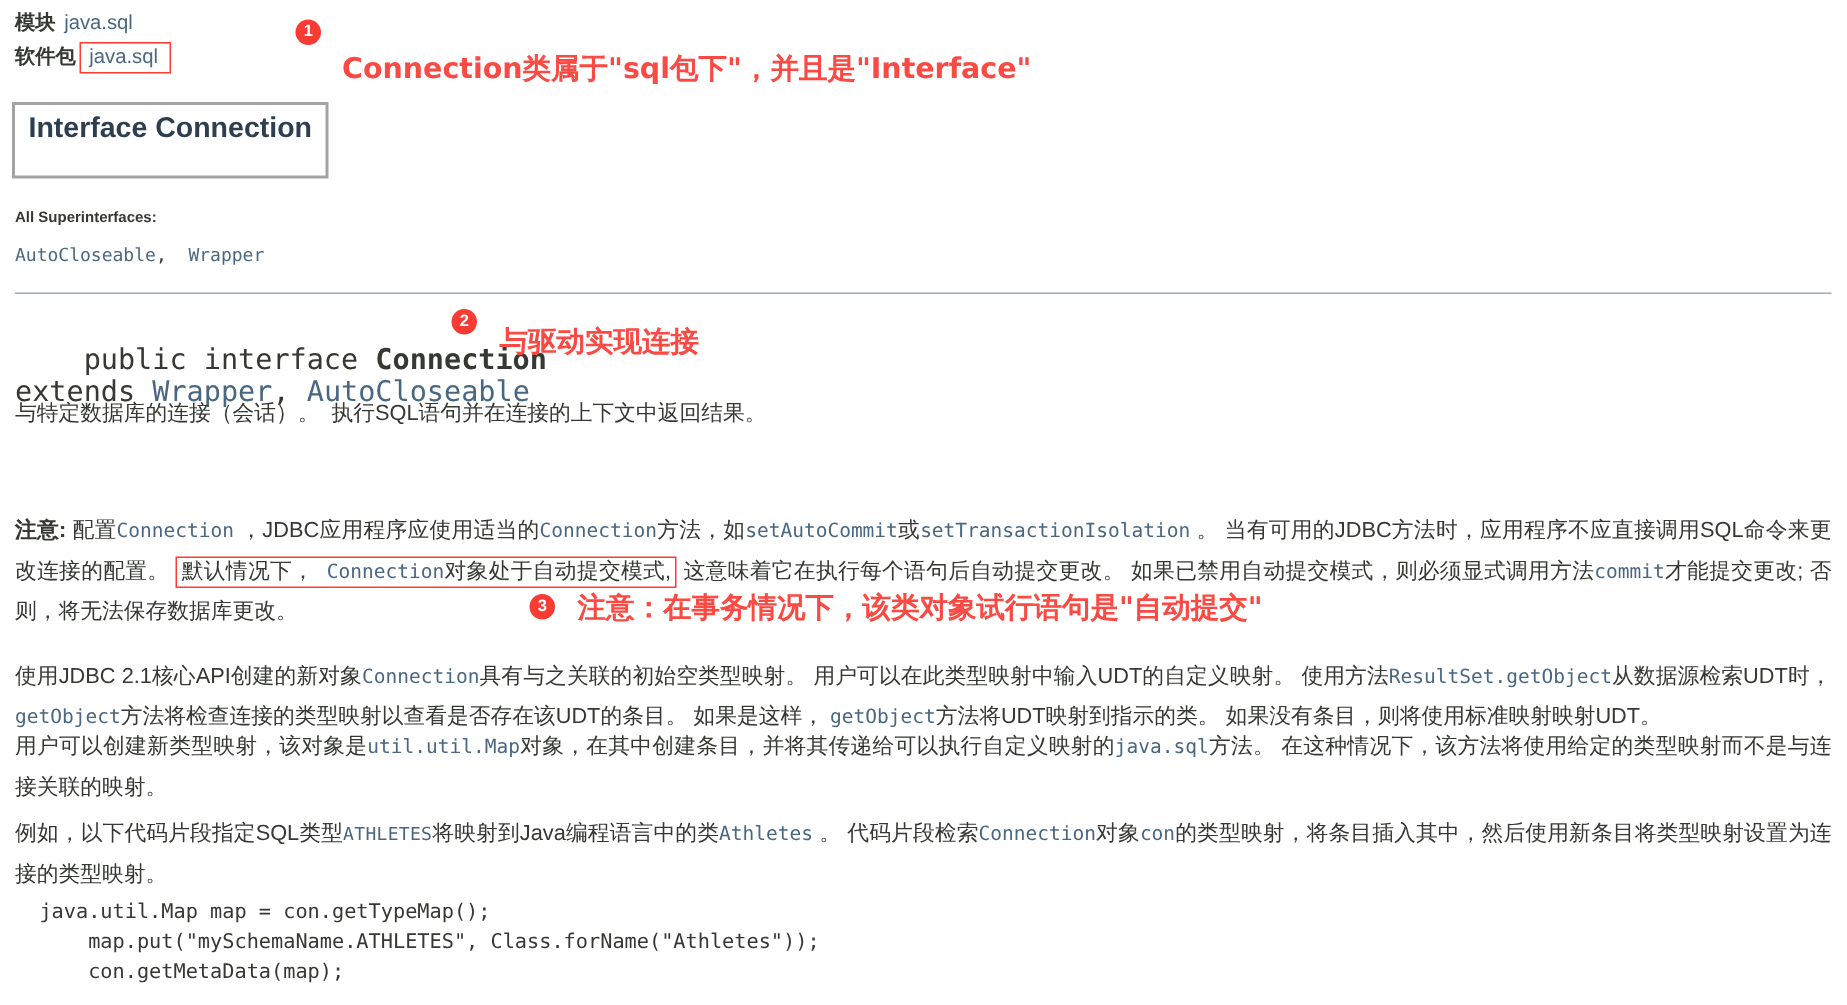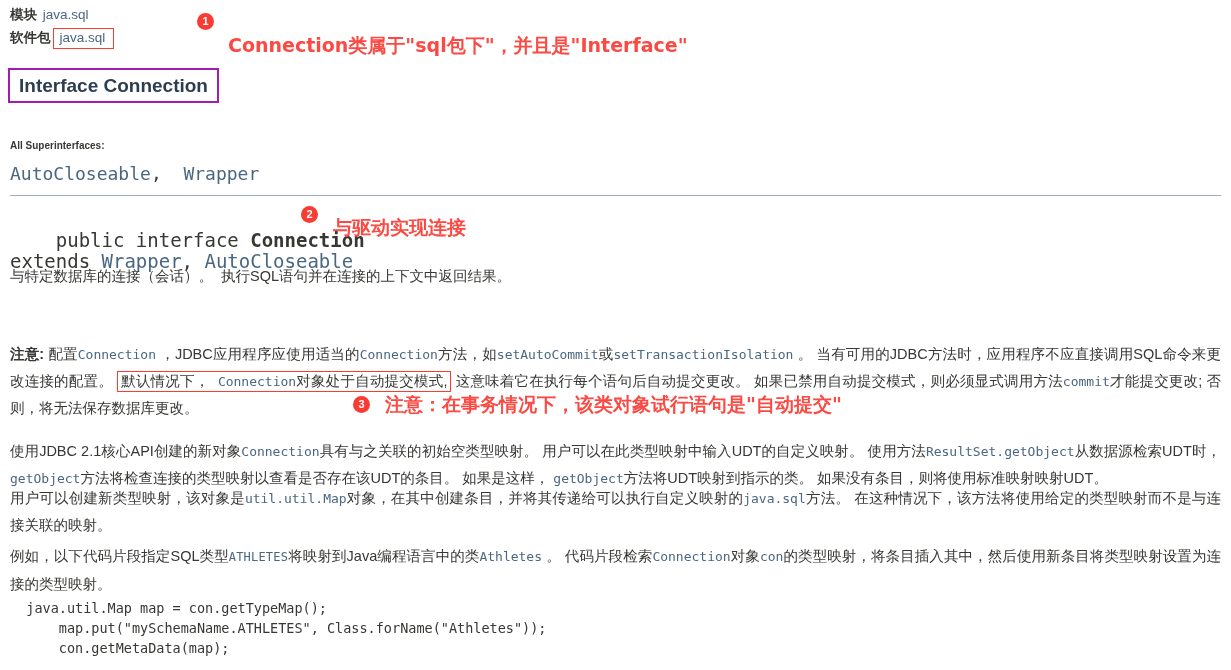--- a/index.html
+++ b/index.html
@@ -47,22 +47,22 @@
     border: 1.5px solid #ff3b30;
     padding: 1px 6px 2px 4px;
     margin-left: 2px;
     line-height: 16px;
   }
 
   .type-title {
     position: absolute;
     left: 8px;
     top: 55px;
-    border: 2px solid #a21caf;
-    padding: 5px 9px 4px 9px;
+    border: 2px solid #a3a3a3;
+    padding: 5px 9px 20px 9px;
     font-size: 19px;
     font-weight: bold;
     color: #2c3e50;
     line-height: 22px;
     white-space: nowrap;
   }
 
   
   .badge {
     position: absolute;
@@ -102,21 +102,21 @@
     top: 140px;
     font-size: 10px;
     font-weight: bold;
     color: #353833;
   }
   .superif-list {
     position: absolute;
     left: 10px;
     top: 163px;
     font-family: "DejaVu Sans Mono", "Liberation Mono", monospace;
-    font-size: 18px;
+    font-size: 12px;
     color: #4a6782;
   }
   .superif-list .sep { color: #353833; }
 
   .hrule {
     position: absolute;
     left: 10px;
     top: 195px;
     width: 1211px;
     height: 0;

